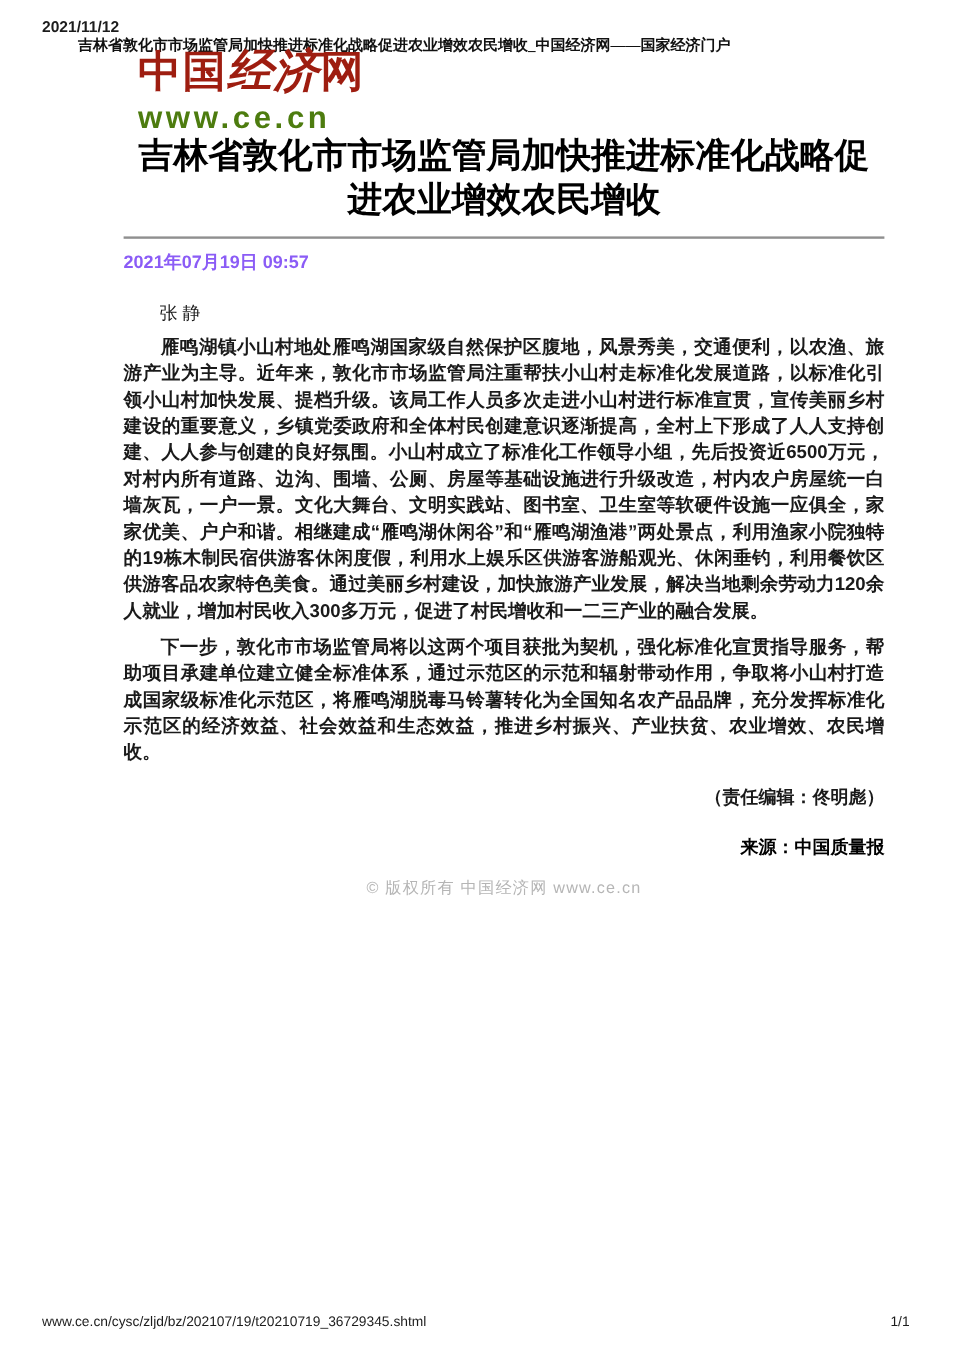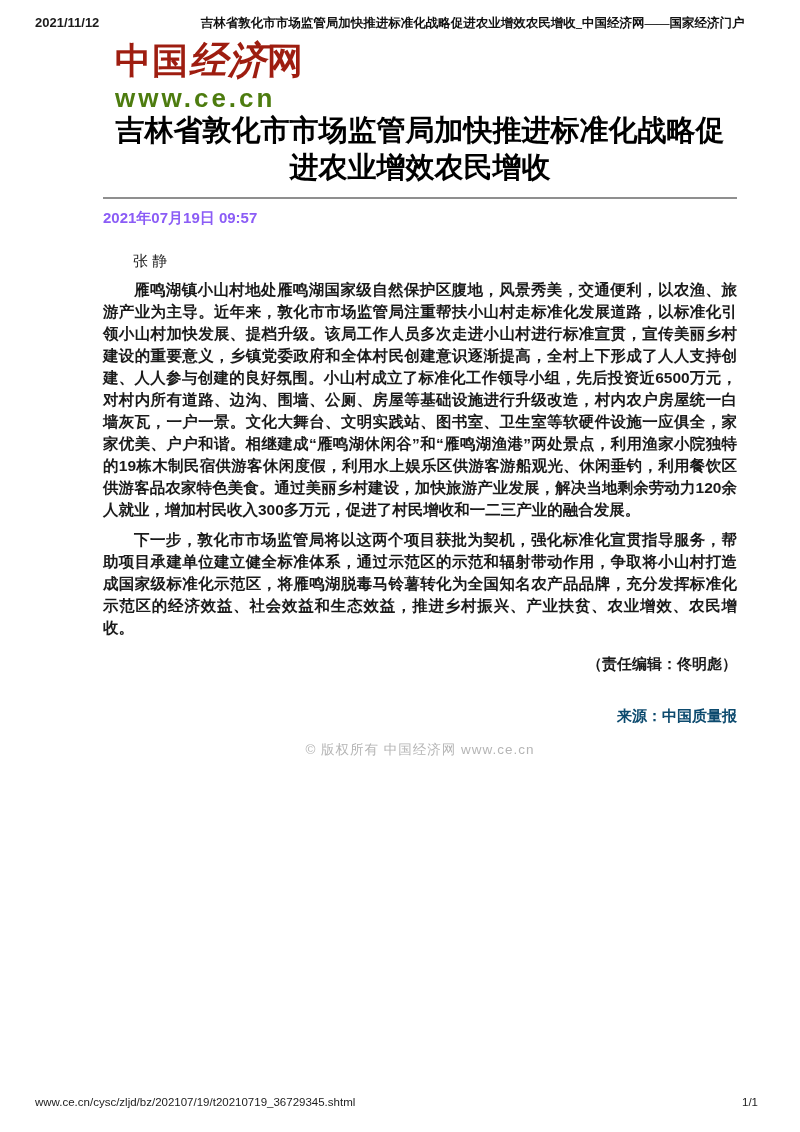--- a/index.html
+++ b/index.html
@@ -7,21 +7,21 @@
   body {
     width: 800px; height: 1132px;
     position: relative;
     overflow: hidden;
     font-family: "Liberation Sans", "DejaVu Sans", sans-serif;
     color: #111;
   }
   
   .print-header {
     position: absolute; top: 15px; left: 35px; right: 35px;
-    display: flex; align-items: flex-start;
+    display: flex; align-items: flex-start; flex-direction: column;
   }
   .ph-date {
     flex: none; width: 115px;
     font-size: 13px; font-weight: bold; color: #1c1c1c;
   }
   .ph-title {
     flex: 1; text-align: center; padding-left: 30px;
     font-family: "Liberation Serif", "DejaVu Serif", serif;
     font-size: 12.5px; font-weight: bold; color: #111;
     white-space: nowrap; overflow: hidden;
@@ -56,21 +56,21 @@
     font-size: 15.5px; line-height: 22px; font-weight: 600;
     color: #1a1a1a; text-align: justify; text-indent: 2em;
     margin-bottom: 8px;
   }
   .editor-note {
     text-align: right; font-size: 15px; font-weight: 600;
     color: #1a1a1a; margin-top: 16px;
   }
   .source {
     text-align: right; font-size: 15px; font-weight: 600;
-    color: #0c4a6e; margin-top: 33px;
+    color: #000000; margin-top: 23px;
   }
   .copyright {
     text-align: center; font-size: 13.5px; font-weight: 400;
     color: #b5b5b5; margin-top: 15px; letter-spacing: 1px;
   }
   
   .print-footer {
     position: absolute; left: 35px; right: 42px; top: 1096px;
     display: flex; justify-content: space-between; align-items: baseline;
     font-size: 11.5px; color: #1c1c1c;

